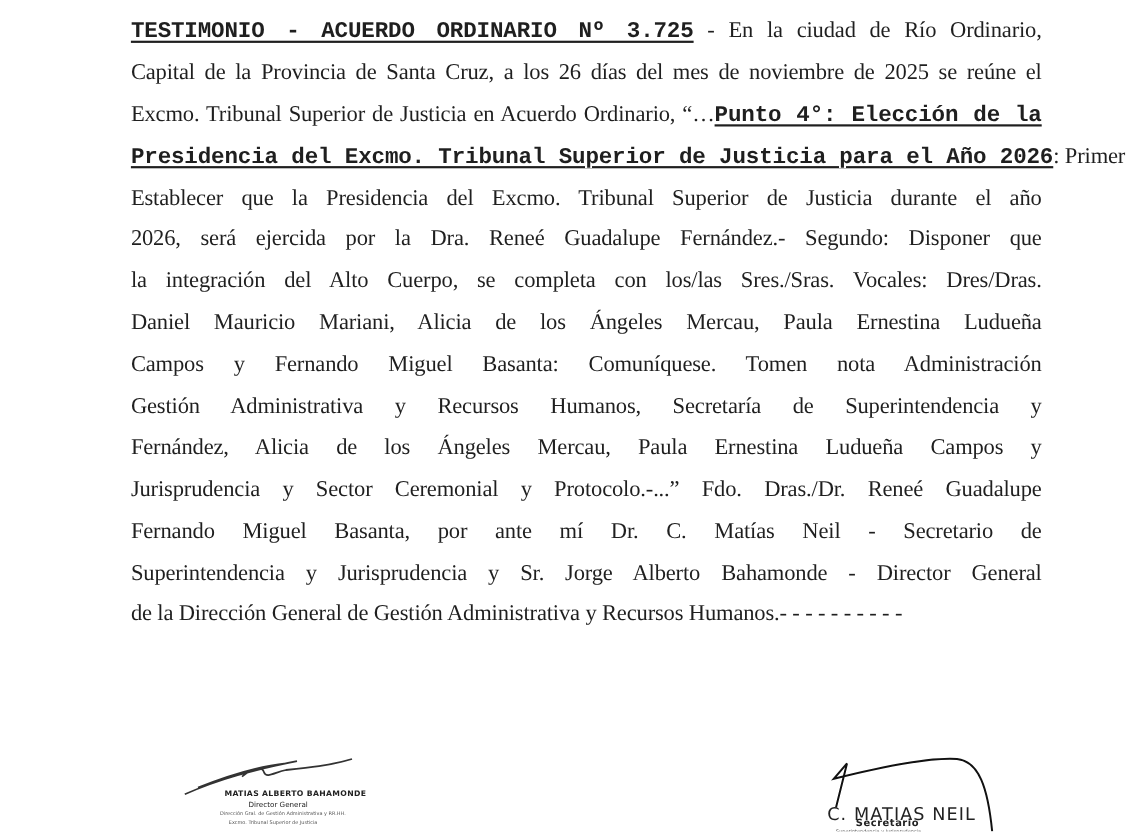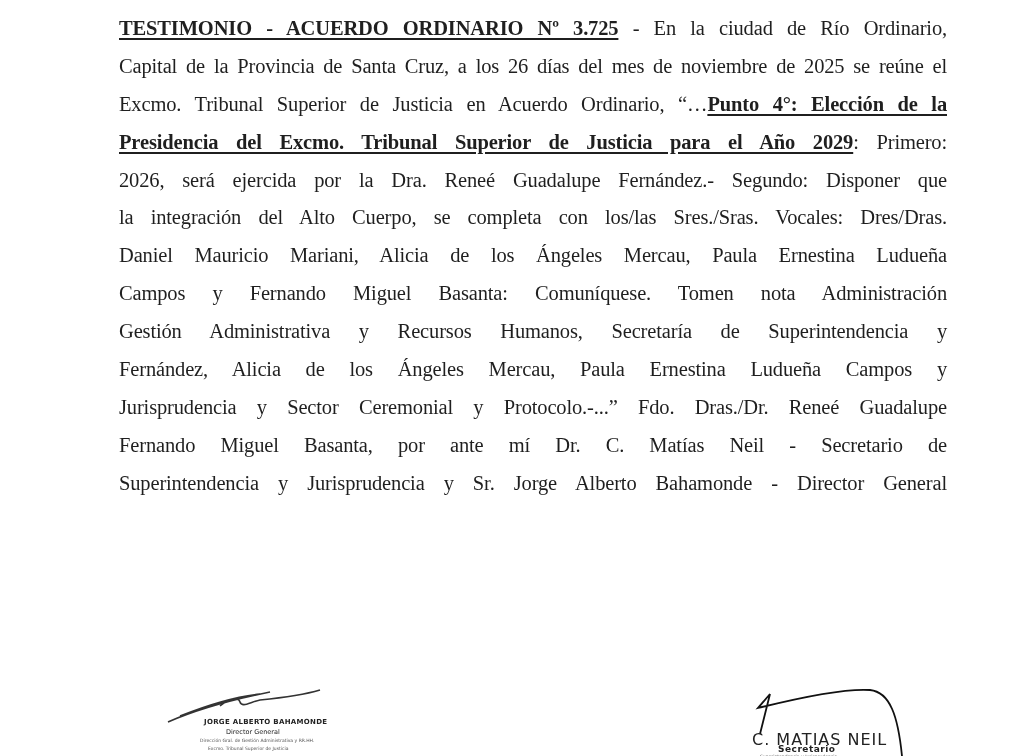--- a/index.html
+++ b/index.html
@@ -11,55 +11,57 @@
     color: #1f1f1f;
     height: 37.9px;
     line-height: 37.9px;
     white-space: nowrap;
     text-align: justify;
     text-align-last: justify;
     letter-spacing: -0.15px;
   }
   .line.last { text-align-last: left; }
   .u { text-underline-offset: 3px; text-decoration-thickness: 1.5px; }
-  .bu { font-weight: bold; text-decoration: underline; text-underline-offset: 3px; text-decoration-thickness: 2px; }
+  .bu { font-weight: bold; text-decoration: underline; text-underline-offset: 3px; text-decoration-thickness: 2px; font-family: Liberation Mono, monospace; }
   .sig { position:absolute; font-family: "DejaVu Sans", sans-serif; color:#222; }
   .sig-left { left:160px; top:686px; width:200px; }
   .sig-right { left:730px; top:686px; width:190px; }
   .sig svg { position:absolute; left:0; top:0; }
   .sig .name { position:absolute; font-weight:bold; font-size:7px; letter-spacing:0.3px; }
   .sig .role { position:absolute; font-size:6.5px; }
   .sig .sub { position:absolute; font-size:4.5px; color:#555; white-space:nowrap; }
   .sig-right .name { font-size:16px; font-weight:normal; letter-spacing:1px; }
   .sig-right .role { font-size:9px; font-weight:bold; letter-spacing:0.5px; }
 </style>
 </head>
 <body>
 
 <div class="page" id="doc">
     <div class="line"><span class="bu">TESTIMONIO - ACUERDO ORDINARIO Nº 3.725</span><span> - En la ciudad de Río Ordinario,</span></div>
     <div class="line"><span>Capital de la Provincia de Santa Cruz, a los 26 días del mes de noviembre de 2025 se reúne el</span></div>
     <div class="line"><span>Excmo. Tribunal Superior de Justicia en Acuerdo Ordinario, “…</span><span class="bu">Punto 4°: Elección de la</span></div>
-    <div class="line"><span class="bu">Presidencia del Excmo. Tribunal Superior de Justicia para el Año 2029</span><span>: </span><span class="u">Primero</span><span>:</span></div>
+    <div class="line"><span class="bu">Presidencia del Excmo. Tribunal Superior de Justicia para el Año 2026</span><span>: </span><span class="u">Primero</span><span>:</span></div>
+    <div class="line"><span>Establecer que la Presidencia del Excmo. Tribunal Superior de Justicia durante el año</span></div>
     <div class="line"><span>2026, será ejercida por la Dra. Reneé Guadalupe Fernández.- </span><span class="u">Segundo</span><span>: Disponer que</span></div>
     <div class="line"><span>la integración del Alto Cuerpo, se completa con los/las Sres./Sras. Vocales: Dres/Dras.</span></div>
     <div class="line"><span>Daniel Mauricio Mariani, Alicia de los Ángeles Mercau, Paula Ernestina Ludueña</span></div>
     <div class="line"><span>Campos y Fernando Miguel Basanta: Comuníquese. Tomen nota Administración</span></div>
     <div class="line"><span>Gestión Administrativa y Recursos Humanos, Secretaría de Superintendencia y</span></div>
     <div class="line"><span>Fernández, Alicia de los Ángeles Mercau, Paula Ernestina Ludueña Campos y</span></div>
     <div class="line"><span>Jurisprudencia y Sector Ceremonial y Protocolo.-...” Fdo. Dras./Dr. Reneé Guadalupe</span></div>
     <div class="line"><span>Fernando Miguel Basanta, por ante mí Dr. C. Matías Neil - Secretario de</span></div>
     <div class="line"><span>Superintendencia y Jurisprudencia y Sr. Jorge Alberto Bahamonde - Director General</span></div>
+    <div class="line last"><span>de la Dirección General de Gestión Administrativa y Recursos Humanos.- - - - - - - - - -</span></div>
   </div>
 
 <div class="sig sig-left">
   <svg width="200" height="40" viewBox="0 0 200 40">
     <path d="M8 36 C40 22, 70 14, 110 6 M20 30 C50 18, 80 10, 100 8 M60 20 C70 12, 78 10, 80 16 C82 22, 90 16, 100 14 C120 12, 140 10, 160 4" stroke="#333" stroke-width="1.6" fill="none"></path>
   </svg>
-  <div class="name" style="left:44px;top:32px">JORGE ALBERTO BAHAMONDE</div>
+  <div class="name" style="left:44px;top:32px">MATIAS ALBERTO BAHAMONDE</div>
   <div class="role" style="left:66px;top:42px">Director General</div>
   <div class="sub" style="left:40px;top:52px">Dirección Gral. de Gestión Administrativa y RR.HH.</div>
   <div class="sub" style="left:48px;top:60px">Excmo. Tribunal Superior de Justicia</div>
 </div>
 
 <div class="sig sig-right">
   <svg width="190" height="70" viewBox="0 0 190 70">
     <path d="M30 48 L40 8 L28 22 C60 14, 110 2, 140 4 C160 6, 168 30, 172 70" stroke="#111" stroke-width="1.8" fill="none"></path>
   </svg>
   <div class="name" style="left:22px;top:44px">C. MATIAS NEIL</div>

